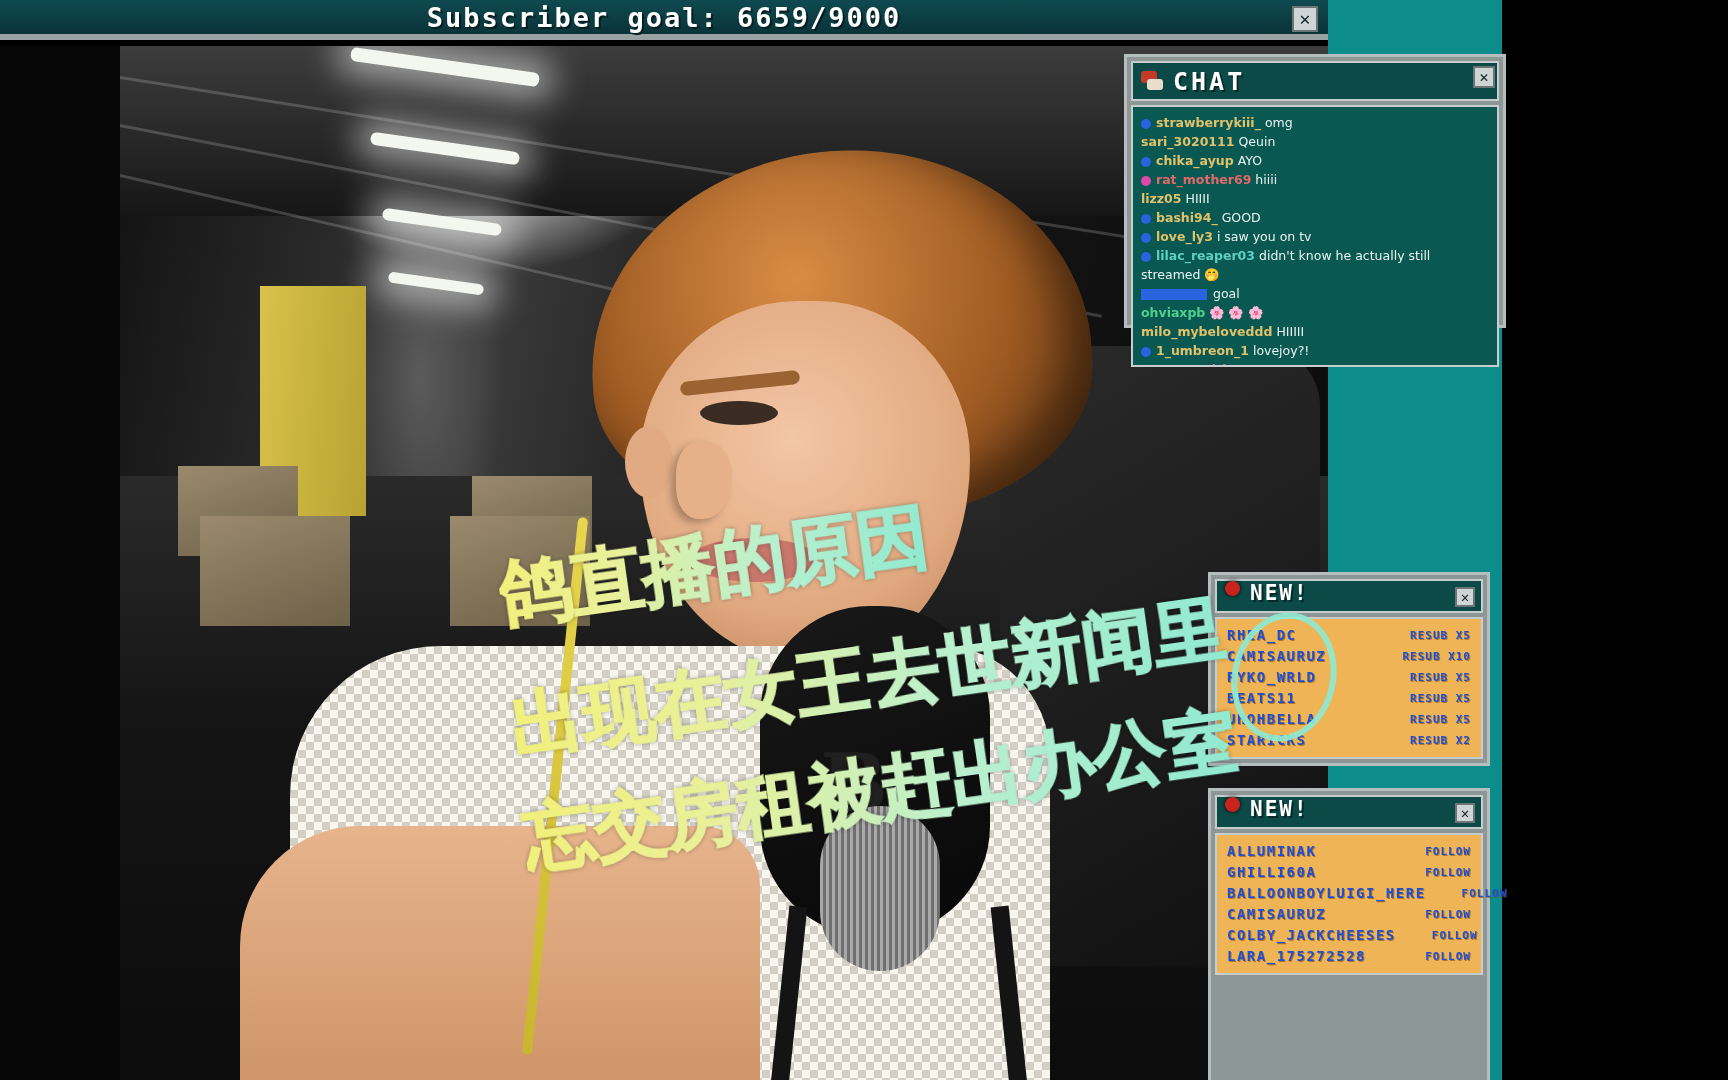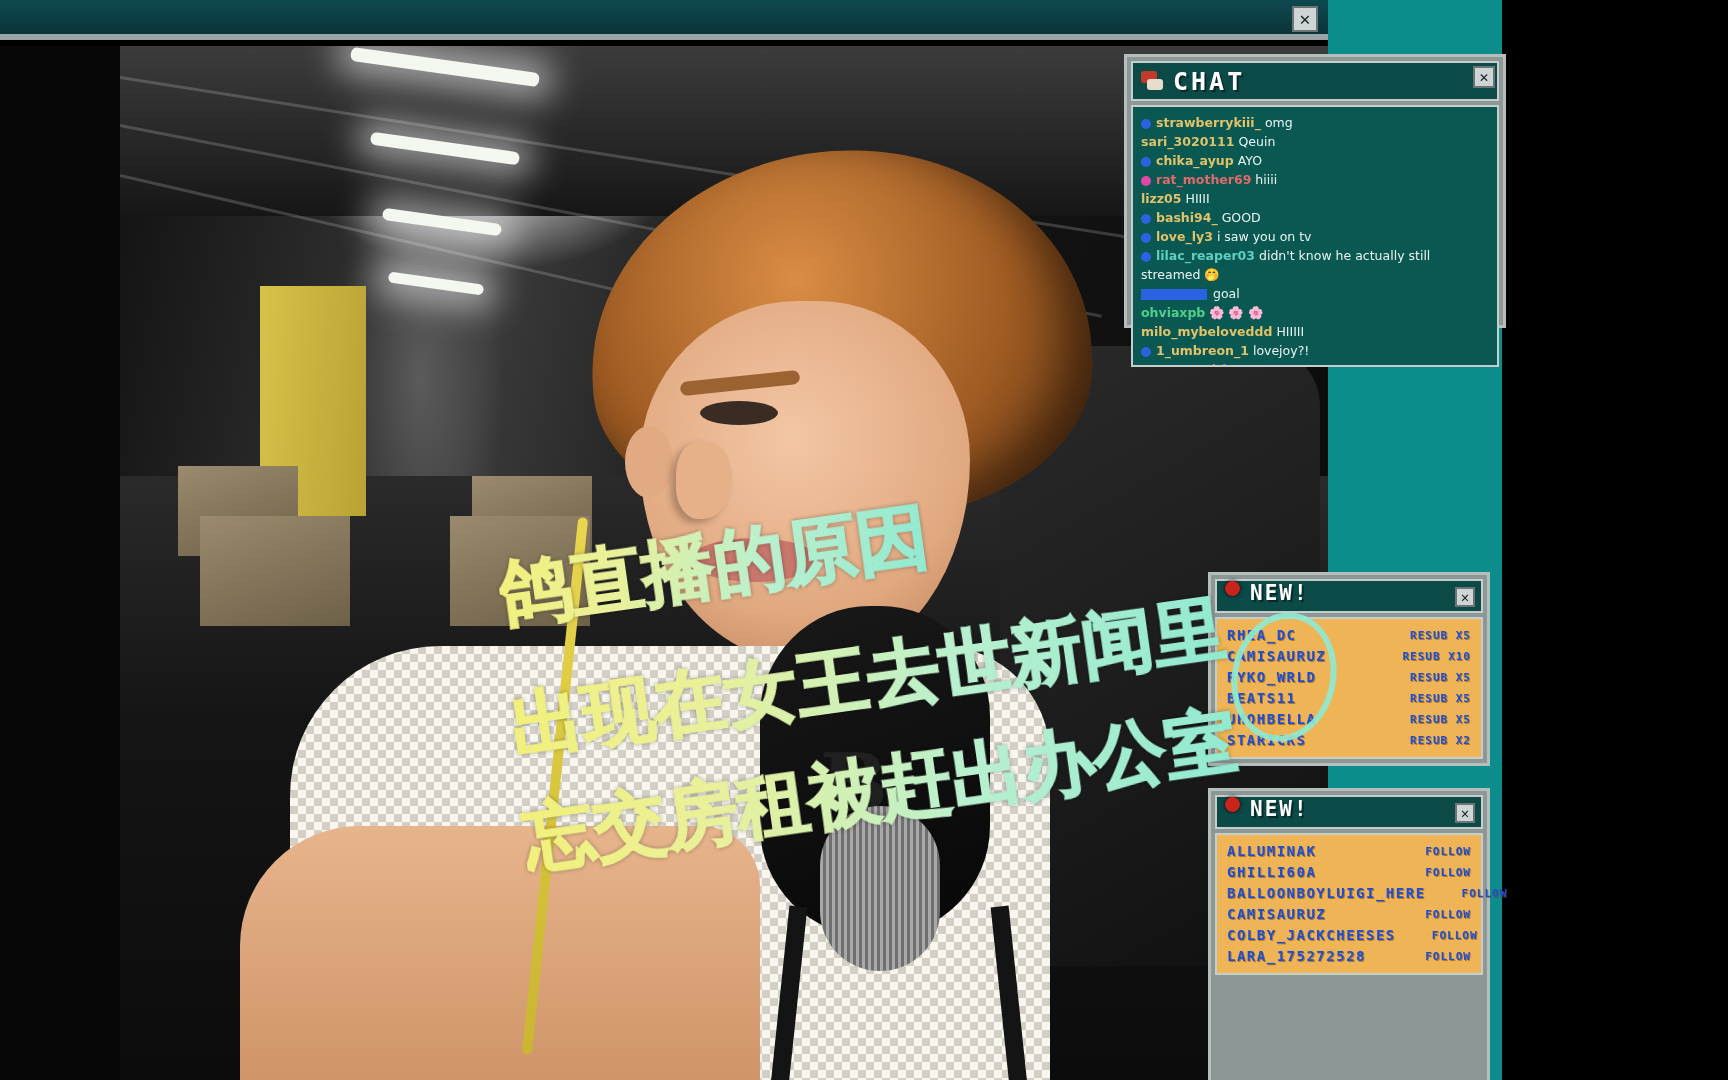--- a/index.html
+++ b/index.html
@@ -185,20 +185,21 @@
       <div class="mic-b">B</div>
       <div class="mic-grill"></div>
       <div class="mic-stand"></div>
       <div class="mic-stand2"></div>
     </div>
   </div>
 
   <div class="black-left"></div>
 
   <div class="topbar">
+    <span class="goal">Subscriber goal:  6659/9000</span>
     <div class="win-x">✕</div>
   </div>
 
   <div class="chatwin">
     <div class="chat-title">
       <span class="chat-ico"></span>
       <span>CHAT</span>
       <div class="chat-x">✕</div>
     </div>
     <div class="chat-body" id="chat-body">

